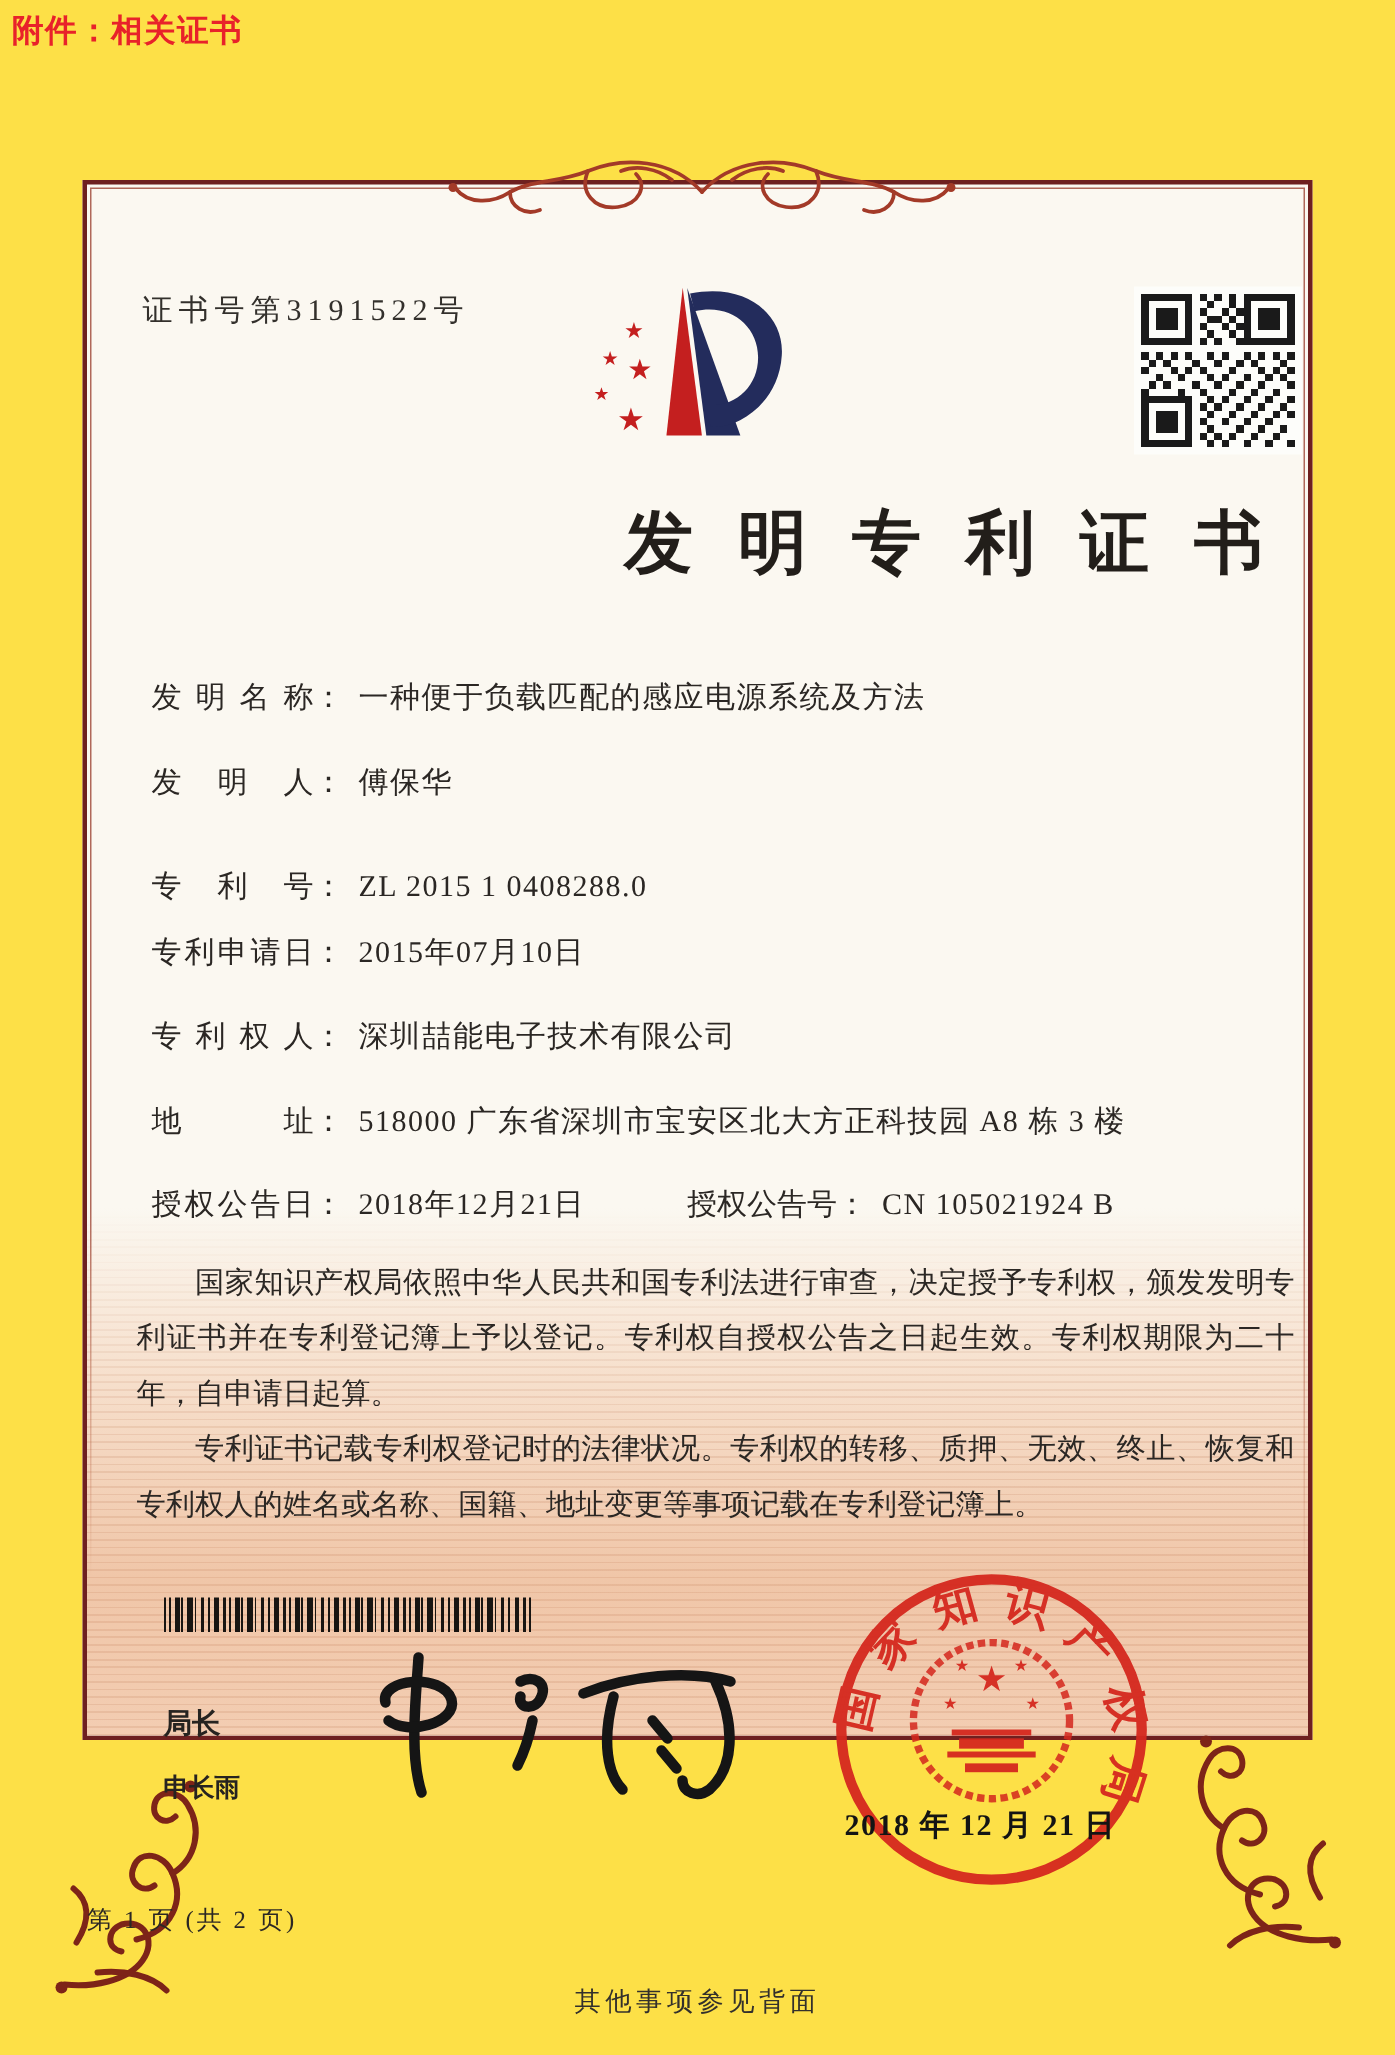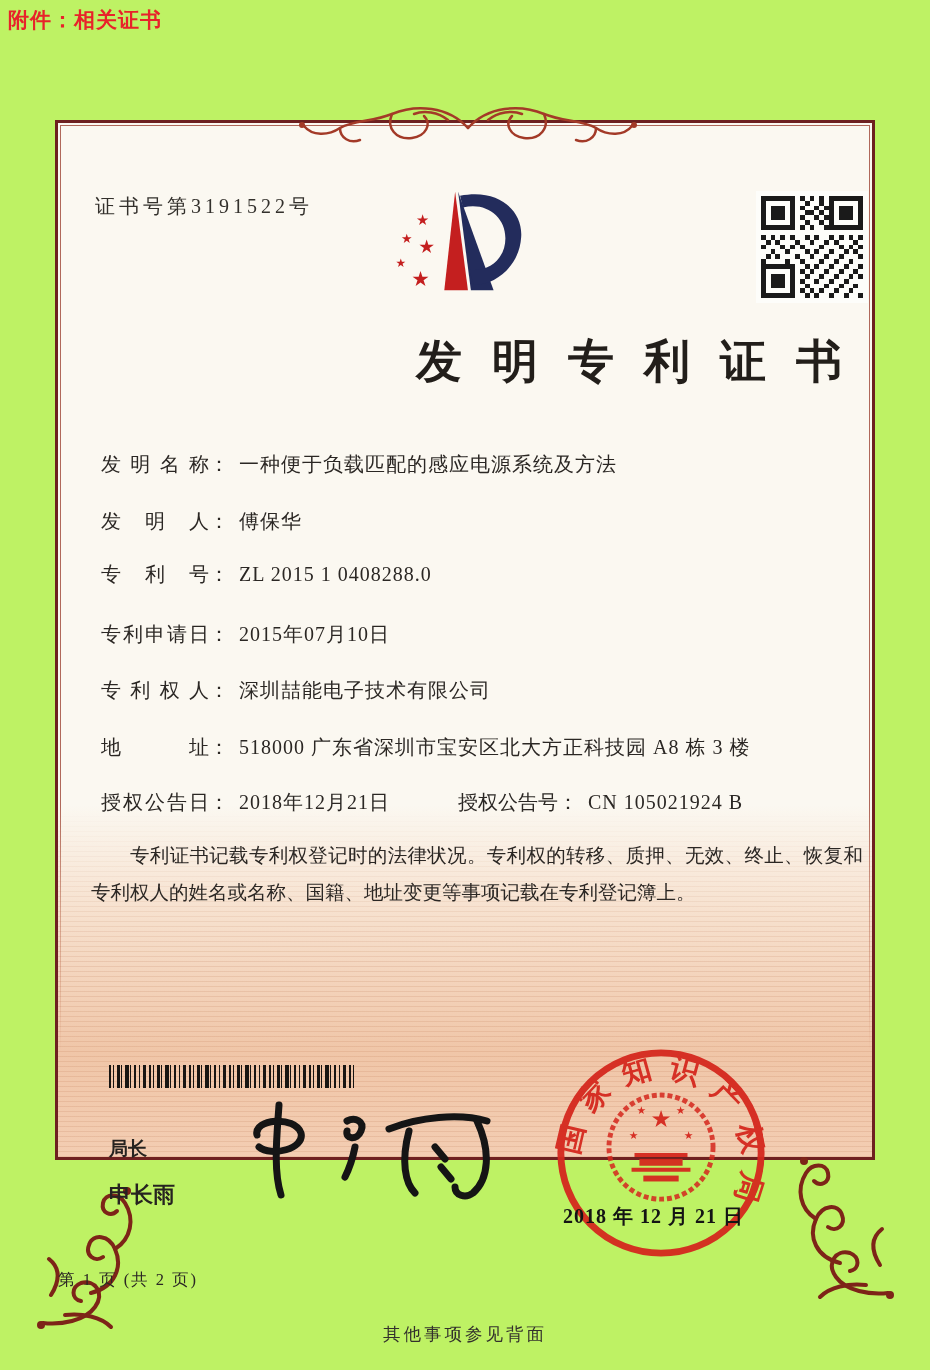--- a/index.html
+++ b/index.html
@@ -1,16 +1,16 @@
 <!DOCTYPE html>
 <html><head>
 <meta charset="utf-8">
 <style>
   html,body{margin:0;padding:0;background:#ffffff;}
-  .page{position:relative;width:930px;height:1370px;background:#bef264;overflow:hidden;
+  .page{position:relative;width:930px;height:1370px;background:#fde047;overflow:hidden;
         font-family:"Liberation Serif","DejaVu Serif",serif;color:#2b2724;}
 
   .attachment-note{position:absolute;left:8px;top:6px;font-family:"Liberation Sans","DejaVu Sans",sans-serif;
         font-size:21px;font-weight:bold;color:#e8222a;letter-spacing:1px;}
 
   
   .frame{position:absolute;left:55px;top:120px;width:820px;height:1040px;
         background:#fbf8f1;border:3px solid #6e2020;box-sizing:border-box;}
   .frame::after{content:"";position:absolute;inset:2px;border:1px solid #b0685a;pointer-events:none;}
 
@@ -41,21 +41,21 @@
 
   .barcode{position:absolute;left:51px;top:942px;width:246px;height:23px;z-index:3;
         background:repeating-linear-gradient(90deg,#181512 0 2px,transparent 2px 4px,#181512 4px 5px,
         transparent 5px 8px,#181512 8px 11px,transparent 11px 12px,#181512 12px 13px,transparent 13px 16px,
         #181512 16px 20px,transparent 20px 21px,#181512 21px 22px,transparent 22px 25px,#181512 25px 27px,
         transparent 27px 30px,#181512 30px 31px,transparent 31px 34px,#181512 34px 37px,transparent 37px 40px);}
 
   .signer-title{position:absolute;left:51px;top:1013px;font-family:"Liberation Sans","DejaVu Sans",sans-serif;
         font-size:19px;font-weight:bold;color:#262320;z-index:3;text-align:right;}
   .signer-name{position:absolute;left:51px;top:1057px;font-family:"Liberation Sans","DejaVu Sans",sans-serif;
-        font-size:22px;font-weight:bold;color:#262320;z-index:3;text-align:center;}
+        font-size:17px;font-weight:bold;color:#262320;z-index:3;text-align:center;}
   .signature{position:absolute;left:185px;top:972px;width:250px;height:105px;z-index:3;}
 
   .seal{position:absolute;left:495px;top:922px;width:216px;height:216px;z-index:3;opacity:.95;}
   .seal-date{position:absolute;left:505px;top:1080px;width:200px;text-align:left;
         font-size:20px;font-weight:bold;color:#141414;z-index:4;letter-spacing:1px;}
 
   .page-indicator{position:absolute;left:0;right:0;top:1146px;text-align:left;font-size:16.5px;
         color:#2b2724;z-index:3;letter-spacing:2px;}
 
   .footer-note{position:absolute;left:0;right:0;top:1322px;text-align:center;font-size:17.5px;
@@ -135,40 +135,41 @@
     </svg>
 
     <div class="title">发明专利证书</div>
 
     <div class="field-row" style="top:385px">
       <span class="flabel">发明人</span><span>：</span><span class="fvalue">傅保华</span>
     </div>
     <div class="field-row" style="top:328px">
       <span class="flabel">发明名称</span><span>：</span><span class="fvalue">一种便于负载匹配的感应电源系统及方法</span>
     </div>
-    <div class="field-row" style="top:438px">
+    <div class="field-row" style="top:454px">
       <span class="flabel">专利号</span><span>：</span><span class="fvalue">ZL 2015 1 0408288.0</span>
     </div>
     <div class="field-row" style="top:498px">
       <span class="flabel">专利申请日</span><span>：</span><span class="fvalue">2015年07月10日</span>
     </div>
     <div class="field-row" style="top:554px">
       <span class="flabel">专利权人</span><span>：</span><span class="fvalue">深圳喆能电子技术有限公司</span>
     </div>
     <div class="field-row" style="top:611px">
       <span class="flabel">地址</span><span>：</span><span class="fvalue">518000 广东省深圳市宝安区北大方正科技园 A8 栋 3 楼</span>
     </div>
     <div class="field-row" style="top:666px">
       <span class="flabel">授权公告日</span><span>：</span><span class="fvalue">2018年12月21日</span>
       <span class="grant-no-group">
         <span>授权公告号</span><span>：</span><span class="fvalue">CN 105021924 B</span>
       </span>
     </div>
 
     <div class="paragraphs">
+      <p>国家知识产权局依照中华人民共和国专利法进行审查，决定授予专利权，颁发发明专利证书并在专利登记簿上予以登记。专利权自授权公告之日起生效。专利权期限为二十年，自申请日起算。</p>
       <p>专利证书记载专利权登记时的法律状况。专利权的转移、质押、无效、终止、恢复和专利权人的姓名或名称、国籍、地址变更等事项记载在专利登记簿上。</p>
     </div>
 
     <div class="barcode"></div>
 
     <div class="signer-title">局长</div>
     <div class="signer-name">申长雨</div>
 
     <svg class="signature" viewBox="0 0 250 105">
       <g stroke="#151515" stroke-width="7" fill="none" stroke-linecap="round" stroke-linejoin="round">

